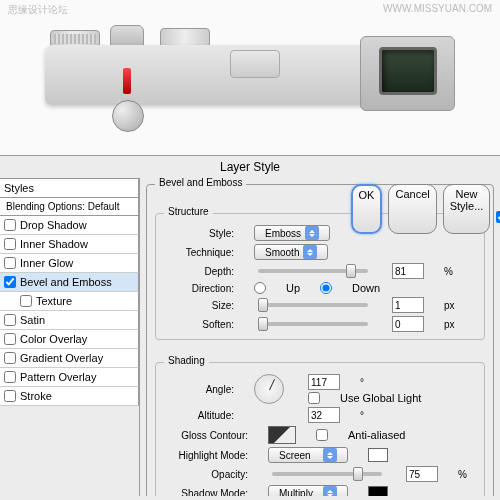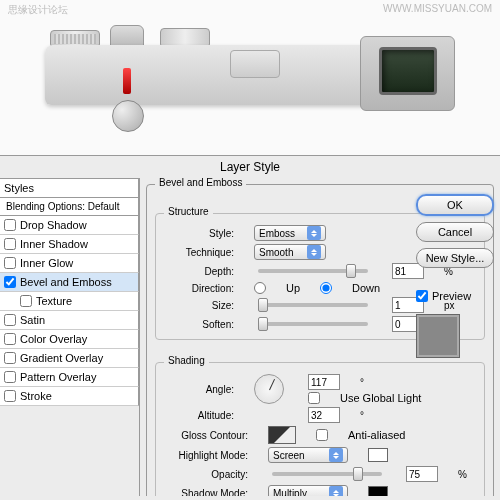--- a/index.html
+++ b/index.html
@@ -27,30 +27,30 @@
 .style-item.selected { background:#d4e5f7; }
 .style-item.sub { padding-left:20px; }
 input[type=checkbox] { width:12px; height:12px; }
 .main-panel { flex:1; padding:0 6px; position:relative; overflow:hidden; }
 .group { border:1px solid #999; border-radius:4px; margin-top:6px; padding:6px 8px 4px; position:relative; }
 .group-title { position:absolute; top:-8px; left:8px; background:#ececec; padding:0 4px; font-size:10px; }
 .fieldset-inner { border:1px solid #bbb; border-radius:4px; margin:22px 0; padding:8px 8px 4px; position:relative; }
 .fieldset-title { position:absolute; top:-8px; left:8px; background:#ececec; padding:0 4px; font-size:10px; }
 .row { display:flex; align-items:center; margin:3px 0; gap:20px; }
 .label { width:70px; text-align:right; font-size:10px; }
-.select { background:linear-gradient(#fdfdfd,#e0e0e0); border:1px solid #888; border-radius:3px; padding:1px 4px; font-size:10px; display:flex; align-items:center; justify-content:space-between; min-width:72px; height:16px; }
+.select { background:linear-gradient(#fdfdfd,#e0e0e0); border:1px solid #888; border-radius:3px; padding:1px 10px; font-size:10px; display:flex; align-items:center; justify-content:space-between; min-width:72px; height:16px; }
 .select-arrow { width:14px; height:14px; background:#6a9de8; border-radius:2px; display:flex; flex-direction:column; align-items:center; justify-content:center; margin-left:4px; }
 .select-arrow::before { content:''; border:3px solid transparent; border-bottom-color:#fff; margin-bottom:1px; }
 .select-arrow::after { content:''; border:3px solid transparent; border-top-color:#fff; }
 .slider { flex:1; max-width:110px; height:4px; background:#bbb; border-radius:2px; position:relative; margin:0 4px; }
 .slider-thumb { position:absolute; top:-5px; width:10px; height:14px; background:linear-gradient(#fff,#ccc); border:1px solid #888; border-radius:2px; }
 .num-input { width:32px; height:16px; border:1px solid #888; background:#fff; font-size:10px; text-align:left; padding:0 2px; }
 .unit { font-size:10px; }
 .radio { width:12px; height:12px; }
-.buttons { position:absolute; right:6px; top:16px; display:flex; flex-direction:column; gap:6px; width:78px;justify-content:center; }
+.buttons { position:absolute; right:6px; top:6px; display:flex; gap:6px; width:78px;justify-content:center; }
 .btn { background:linear-gradient(#fdfdfd,#dedede); border:1px solid #888; border-radius:10px; padding:3px 6px; font-size:11px; text-align:center; cursor:pointer; }
 .btn.primary { border:2px solid #5a8de0; box-shadow:0 0 3px #7aade8; }
 .preview-row { display:flex; align-items:center; gap:4px; margin-top:16px; }
 .swatch { width:44px; height:44px; background:#888; border:1px solid #666; margin-top:6px; box-shadow:inset 0 0 0 2px #aaa; }
 .contour-sw { width:28px; height:18px; background:linear-gradient(135deg,#333 48%,#eee 52%); border:1px solid #666; }
 .color-sw { width:20px; height:14px; border:1px solid #666; }
 .angle-circle { width:30px; height:30px; border:1px solid #999; border-radius:50%; background:radial-gradient(circle at 50% 50%,#f8f8f8,#ddd); position:relative; }
 .angle-circle::after { content:''; position:absolute; width:1px; height:12px; background:#333; top:3px; left:50%; transform-origin:bottom; transform:rotate(25deg); }
 </style>
 </head>

